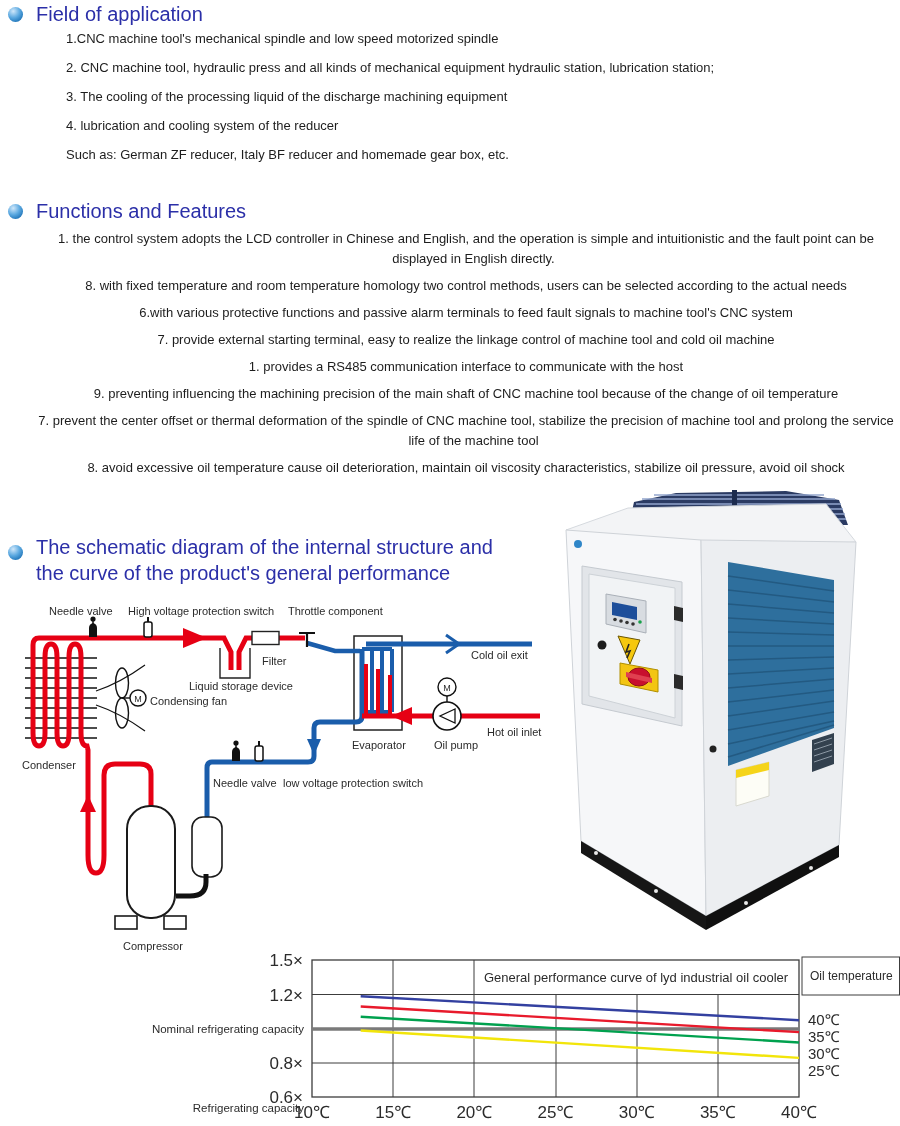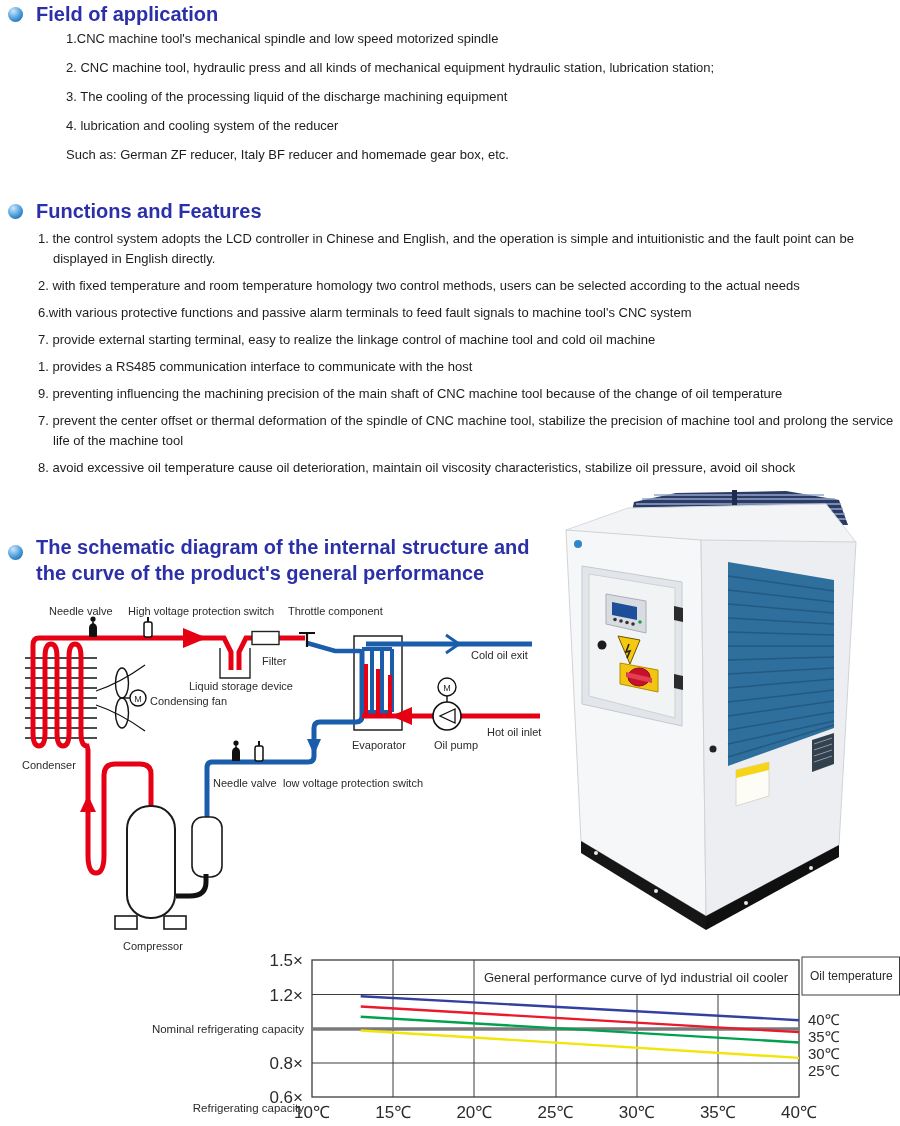--- a/index.html
+++ b/index.html
@@ -1,23 +1,23 @@
 <!DOCTYPE html>
 <html><head>
 <meta charset="utf-8">
 <style>
   html,body{margin:0;padding:0;background:#fff;}
   #page{position:relative;width:900px;height:1126px;background:#ffffff;overflow:hidden;
         font-family:"Liberation Sans",sans-serif;color:#1d1d1d;}
   .bullet{position:absolute;width:15px;height:15px;border-radius:50%;
           background:radial-gradient(circle at 35% 28%,#cfe7fa,#5aa8e0 45%,#1f74b8 80%);}
-  .section-header{position:absolute;color:#2b2fa8;font-size:20px;font-weight:700;line-height:26px;}
+  .section-header{position:absolute;color:#2b2fa8;font-size:20px;font-weight:400;line-height:26px;}
   .list{position:absolute;}
   .fa-item{font-size:13px;line-height:17px;margin-bottom:12px;white-space:nowrap;}
-  .fn-item{font-size:13px;line-height:20px;margin-bottom:7px;padding-left:15px;text-indent:-15px;}
+  .fn-item{font-size:13px;line-height:20px;margin-bottom:7px;padding-left:15px;text-indent:-15px;text-align:center;}
   svg{position:absolute;}
   svg text{font-family:"Liberation Sans",sans-serif;fill:#2b2b2b;}
   .diag-label{font-size:11px;}
   .chart-grid{stroke:#3c3c3c;stroke-width:1;fill:none;}
 </style>
 </head>
 <body>
 
 <div id="page">
 
@@ -28,21 +28,21 @@
       <div class="fa-item">2. CNC machine tool, hydraulic press and all kinds of mechanical equipment hydraulic station, lubrication station;</div>
       <div class="fa-item">3. The cooling of the processing liquid of the discharge machining equipment</div>
       <div class="fa-item">4. lubrication and cooling system of the reducer</div>
       <div class="fa-item">Such as: German ZF reducer, Italy BF reducer and homemade gear box, etc.</div>
     </div>
 
   <div class="bullet" style="left:8px;top:204px;"></div>
   <div class="section-header" style="left:36px;top:198px;">Functions and Features</div>
   <div class="list" style="left:38px;top:229px;width:856px;">
       <div class="fn-item">1. the control system adopts the LCD controller in Chinese and English, and the operation is simple and intuitionistic and the fault point can be displayed in English directly.</div>
-      <div class="fn-item">2. with fixed temperature and room temperature homology two control methods, users can be selected according to the actual needs</div>
+      <div class="fn-item">8. with fixed temperature and room temperature homology two control methods, users can be selected according to the actual needs</div>
       <div class="fn-item">6.with various protective functions and passive alarm terminals to feed fault signals to machine tool's  CNC system</div>
       <div class="fn-item">7. provide external starting terminal, easy to realize the linkage control of machine tool and cold oil machine</div>
       <div class="fn-item">1. provides a RS485 communication interface to communicate with the host</div>
       <div class="fn-item">9. preventing influencing the machining precision of the main shaft of CNC machine tool because of the change of oil temperature</div>
       <div class="fn-item">7. prevent the center offset or thermal deformation of the spindle of CNC machine tool, stabilize the precision of machine tool and prolong the service life of the machine tool</div>
       <div class="fn-item">8. avoid excessive oil temperature cause oil deterioration, maintain oil viscosity characteristics, stabilize oil pressure, avoid oil shock</div>
     </div>
 
   <div class="bullet" style="left:8px;top:545px;"></div>
   <div class="section-header" style="left:36px;top:534px;width:530px;">

